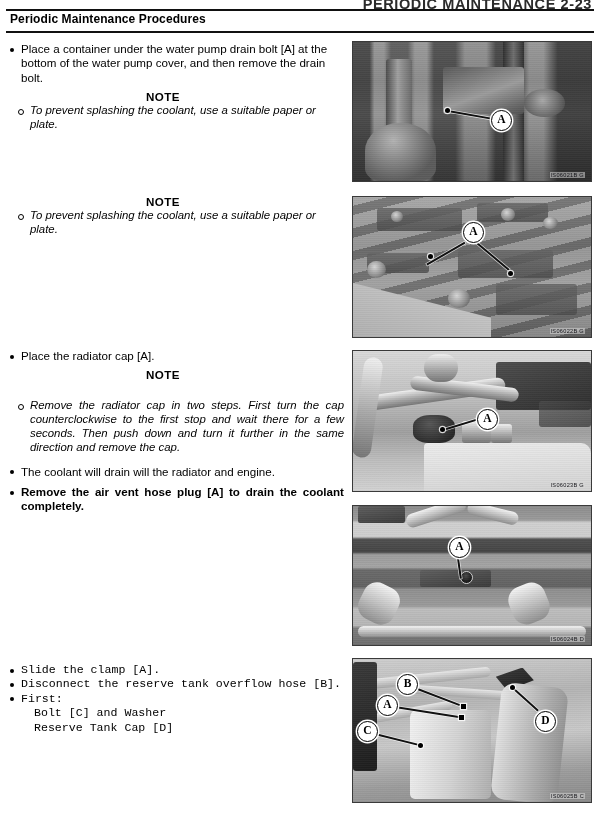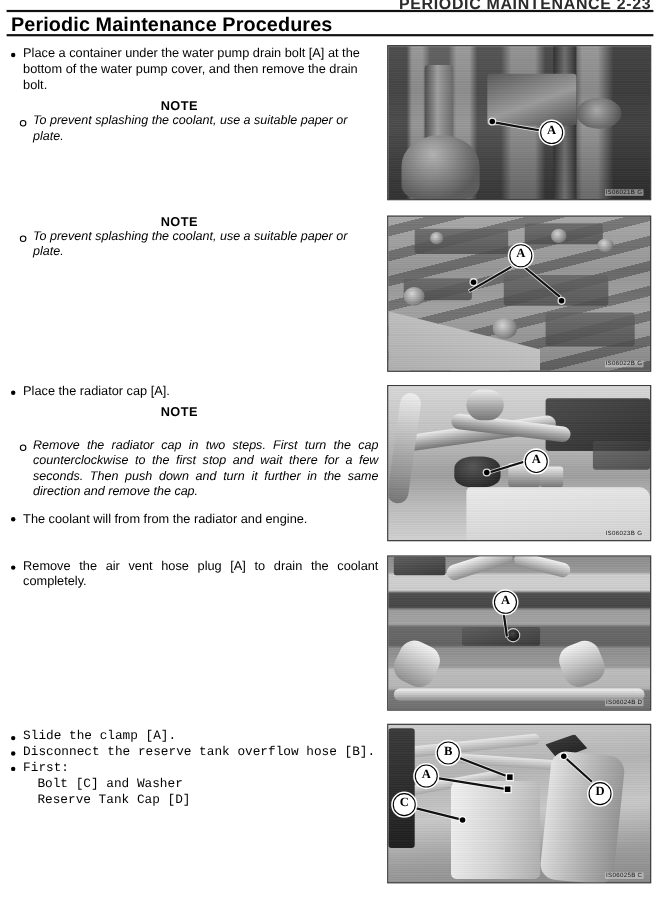--- a/index.html
+++ b/index.html
@@ -40,21 +40,21 @@
     left: 6px;
     right: 6px;
     top: 31px;
     height: 2px;
     background: #111;
   }
   .section-title {
     position: absolute;
     left: 10px;
     top: 12px;
-    font-size: 18px;
+    font-size: 12px;
     font-weight: bold;
     letter-spacing: 0.1px;
   }
 
   
   .text-col {
     position: absolute;
     left: 8px;
     width: 336px;
   }
@@ -353,24 +353,24 @@
 
   <div class="blk" style="top:190px;">
     <div class="note-head">NOTE</div>
     <div class="note-body">To prevent splashing the coolant, use a suitable paper or plate.</div>
   </div>
 
   <div class="blk" style="top:349px;">
     <div class="bullet-line">Place the radiator cap [A].</div>
     <div class="note-head">NOTE</div>
     <div class="note-body just">Remove the radiator cap in two steps.  First turn the cap counterclockwise to the first stop and wait there for a few seconds.  Then push down and turn it further in the same direction and remove the cap.</div>
-    <div class="bullet-line" style="margin-top:10px;">The coolant will from from the radiator and engine.</div>
-  </div>
-
-  <div class="blk" style="top:508px;">
+    <div class="bullet-line" style="margin-top:10px;">The coolant will drain will the radiator and engine.</div>
+  </div>
+
+  <div class="blk" style="top:485px;font-weight:bold;">
     <div class="bullet-line justify">Remove the air vent hose plug [A] to drain the coolant completely.</div>
   </div>
 
   <div class="blk" style="top:663px;font-family:Liberation Mono, monospace;">
     <div class="bullet-line">Slide the clamp [A].</div>
     <div class="bullet-line">Disconnect the reserve tank overflow hose [B].</div>
     <div class="bullet-line">First:</div>
     <div class="indent-item">Bolt [C] and Washer</div>
     <div class="indent-item">Reserve Tank Cap [D]</div>
   </div>

